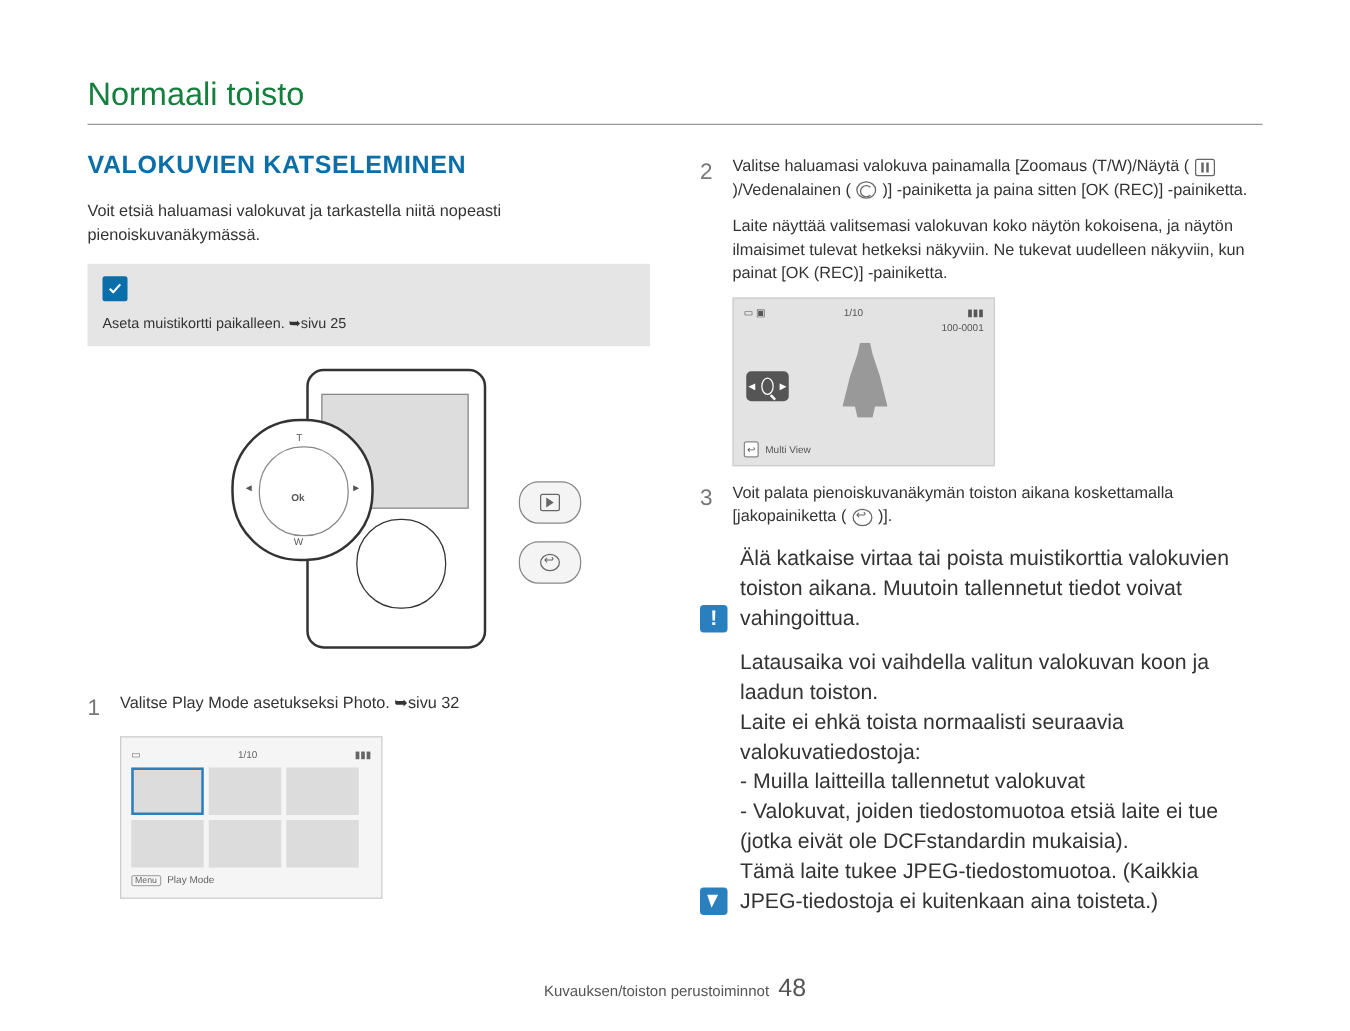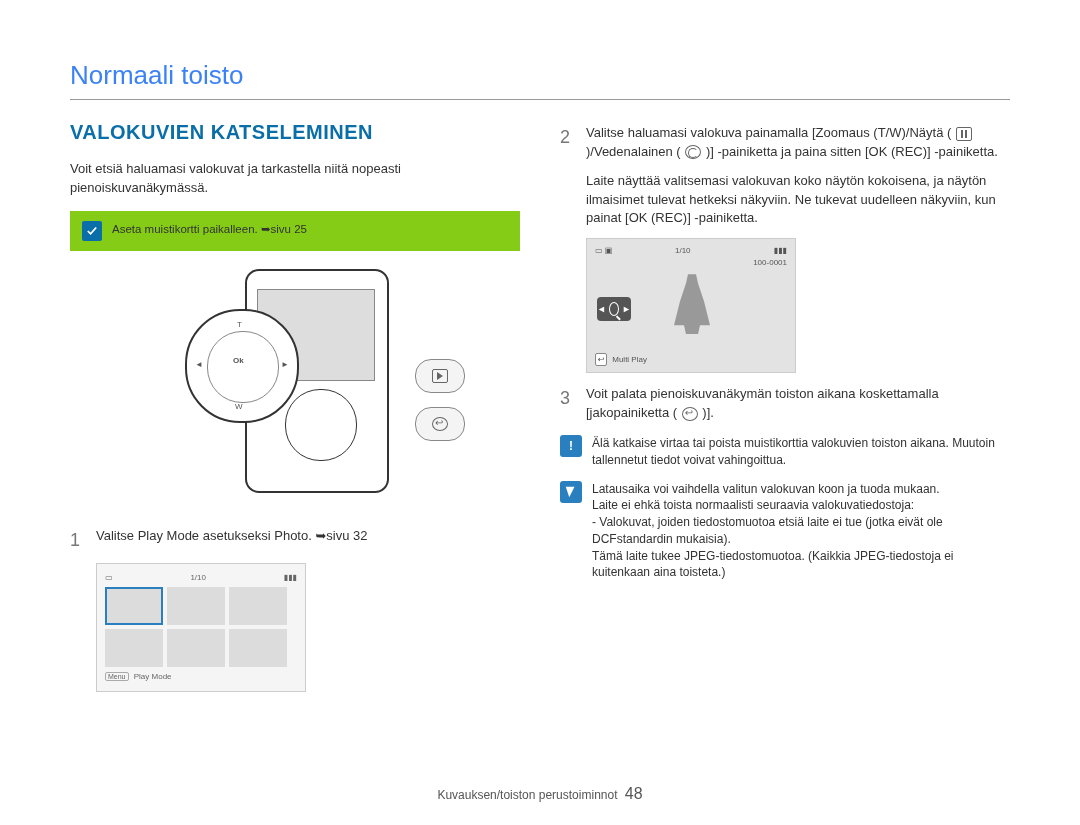--- a/index.html
+++ b/index.html
@@ -12,48 +12,49 @@
     position: relative;
     box-sizing: border-box;
     padding: 60px 70px 30px 70px;
   }
   .rule {
     border-top: 1px solid #999;
     margin: 8px 0 18px 0;
   }
   .page-title {
     font-size: 26px;
-    color: #3b82f6;
+    color: #15803d;
     font-weight: 400;
     margin: 0 0 4px 0;
   }
   .columns {
     display: flex;
     gap: 40px;
   }
   .col {
     flex: 1;
     font-size: 13px;
     line-height: 1.45;
   }
   .section-heading {
     color: #0a6ea8;
     font-size: 20px;
     letter-spacing: 0.5px;
     margin: 0 0 10px 0;
     font-weight: 600;
   }
   .setup-box {
-    background: #84cc16;
+    background: #e5e5e5;
     padding: 10px 12px;
     font-size: 11.5px;
     display: flex;
     align-items: flex-start;
     gap: 10px;
     margin: 12px 0 18px 0;
+    flex-direction: column;
   }
   .precheck-icon {
     width: 20px;
     height: 20px;
     background: #0a6ea8;
     color: #fff;
     display: flex;
     align-items: center;
     justify-content: center;
     font-size: 14px;
@@ -100,21 +101,21 @@
     left: 20px;
     top: 20px;
     width: 70px;
     height: 70px;
     border: 1px solid #888;
     border-radius: 35px;
   }
   .dpad-big .lbl { position:absolute; font-size:8px; color:#555; }
   .dpad-big .t { top:8px; left:50px; }
   .dpad-big .w { bottom:8px; left:48px; }
-  .dpad-big .ok { top:44px; left:46px; font-weight:bold; }
+  .dpad-big .ok { top:56px; left:46px; font-weight:bold; }
   .dpad-big .l { top:48px; left:8px; }
   .dpad-big .r { top:48px; right:8px; }
   .dpad-small {
     position: absolute;
     left: 160px;
     top: 120px;
     width: 70px;
     height: 70px;
     border: 1px solid #333;
     border-radius: 35px;
@@ -218,23 +219,24 @@
     background:#555; border-radius:4px;
     display:flex; align-items:center; justify-content:center;
     gap:3px;
   }
   .zoom-ctrl span { color:#fff; font-size:9px; }
   .zoom-ctrl .mag { width:12px;height:12px;border:1.5px solid #fff;border-radius:50%; position:relative;}
   .zoom-ctrl .mag::after{content:"";position:absolute;right:-3px;bottom:-3px;width:5px;height:1.5px;background:#fff;transform:rotate(45deg);}
   .callout {
     display:flex;
     gap:10px;
-    font-size:12px;
+    font-size:17px;
     line-height:1.4;
     margin: 12px 0;
+    align-items: flex-end;
   }
   .callout .ico {
     width:22px; height:22px;
     flex:0 0 22px;
     display:flex; align-items:center; justify-content:center;
     color:#fff;
     font-weight:bold;
     border-radius:3px;
   }
   .ico.warn { background:#2a7fbf; }
@@ -242,21 +244,21 @@
   .ico.warn::before { content:"!"; }
   .ico.note svg { width:14px; height:14px; }
   .footer {
     position:absolute;
     bottom: 22px;
     left:0; right:0;
     text-align:center;
     font-size:12px;
     color:#555;
   }
-  .footer .pn { font-size:16px; margin-left:4px;margin-top:18px; }
+  .footer .pn { font-size:20px; margin-left:4px;margin-top:18px; }
   .icon-inline {
     display:inline-block;
     vertical-align:middle;
     width:14px; height:12px;
     border:1px solid #666;
     border-radius:2px;
     position:relative;
     margin:0 1px;
   }
   .icon-pause::before, .icon-pause::after {
@@ -372,21 +374,21 @@
         </span>
       </div>
       <div class="zoom-ctrl">
         <span>◄</span>
           <span class="mag"></span>
           <span>►</span>
       </div>
       <div class="single-silhouette"></div>
       <div class="single-bottom">
         <span class="u-chip">↩</span>
-        <span>Multi Play</span>
+        <span>Multi View</span>
       </div>
     </div>
 
     <div class="step">
       <div class="step-num">3</div>
       <div>
         <span>Voit palata pienoiskuvanäkymän toiston aikana koskettamalla [jakopainiketta (</span>
         <span class="icon-inline icon-share"></span>
         <span>)].</span>
       </div>
@@ -397,22 +399,23 @@
       <div>Älä katkaise virtaa tai poista muistikorttia valokuvien toiston aikana. Muutoin tallennetut tiedot voivat vahingoittua.</div>
     </div>
 
     <div class="callout">
       <div class="ico note">
         <svg viewBox="0 0 16 16">
             <path d="M2 2 L12 2 L6 14 Z" fill="#fff"></path>
           </svg>
       </div>
       <div>
-        <div>Latausaika voi vaihdella valitun valokuvan koon ja tuoda mukaan.</div>
+        <div>Latausaika voi vaihdella valitun valokuvan koon ja laadun toiston.</div>
         <div>Laite ei ehkä toista normaalisti seuraavia valokuvatiedostoja:</div>
+        <div>- Muilla laitteilla tallennetut valokuvat</div>
         <div>- Valokuvat, joiden tiedostomuotoa etsiä laite ei tue (jotka eivät ole DCFstandardin mukaisia).</div>
         <div>Tämä laite tukee JPEG-tiedostomuotoa. (Kaikkia JPEG-tiedostoja ei kuitenkaan aina toisteta.)</div>
       </div>
     </div>
 
   </div>
 </div>
 
 <div class="footer">
   <span>Kuvauksen/toiston perustoiminnot</span>

